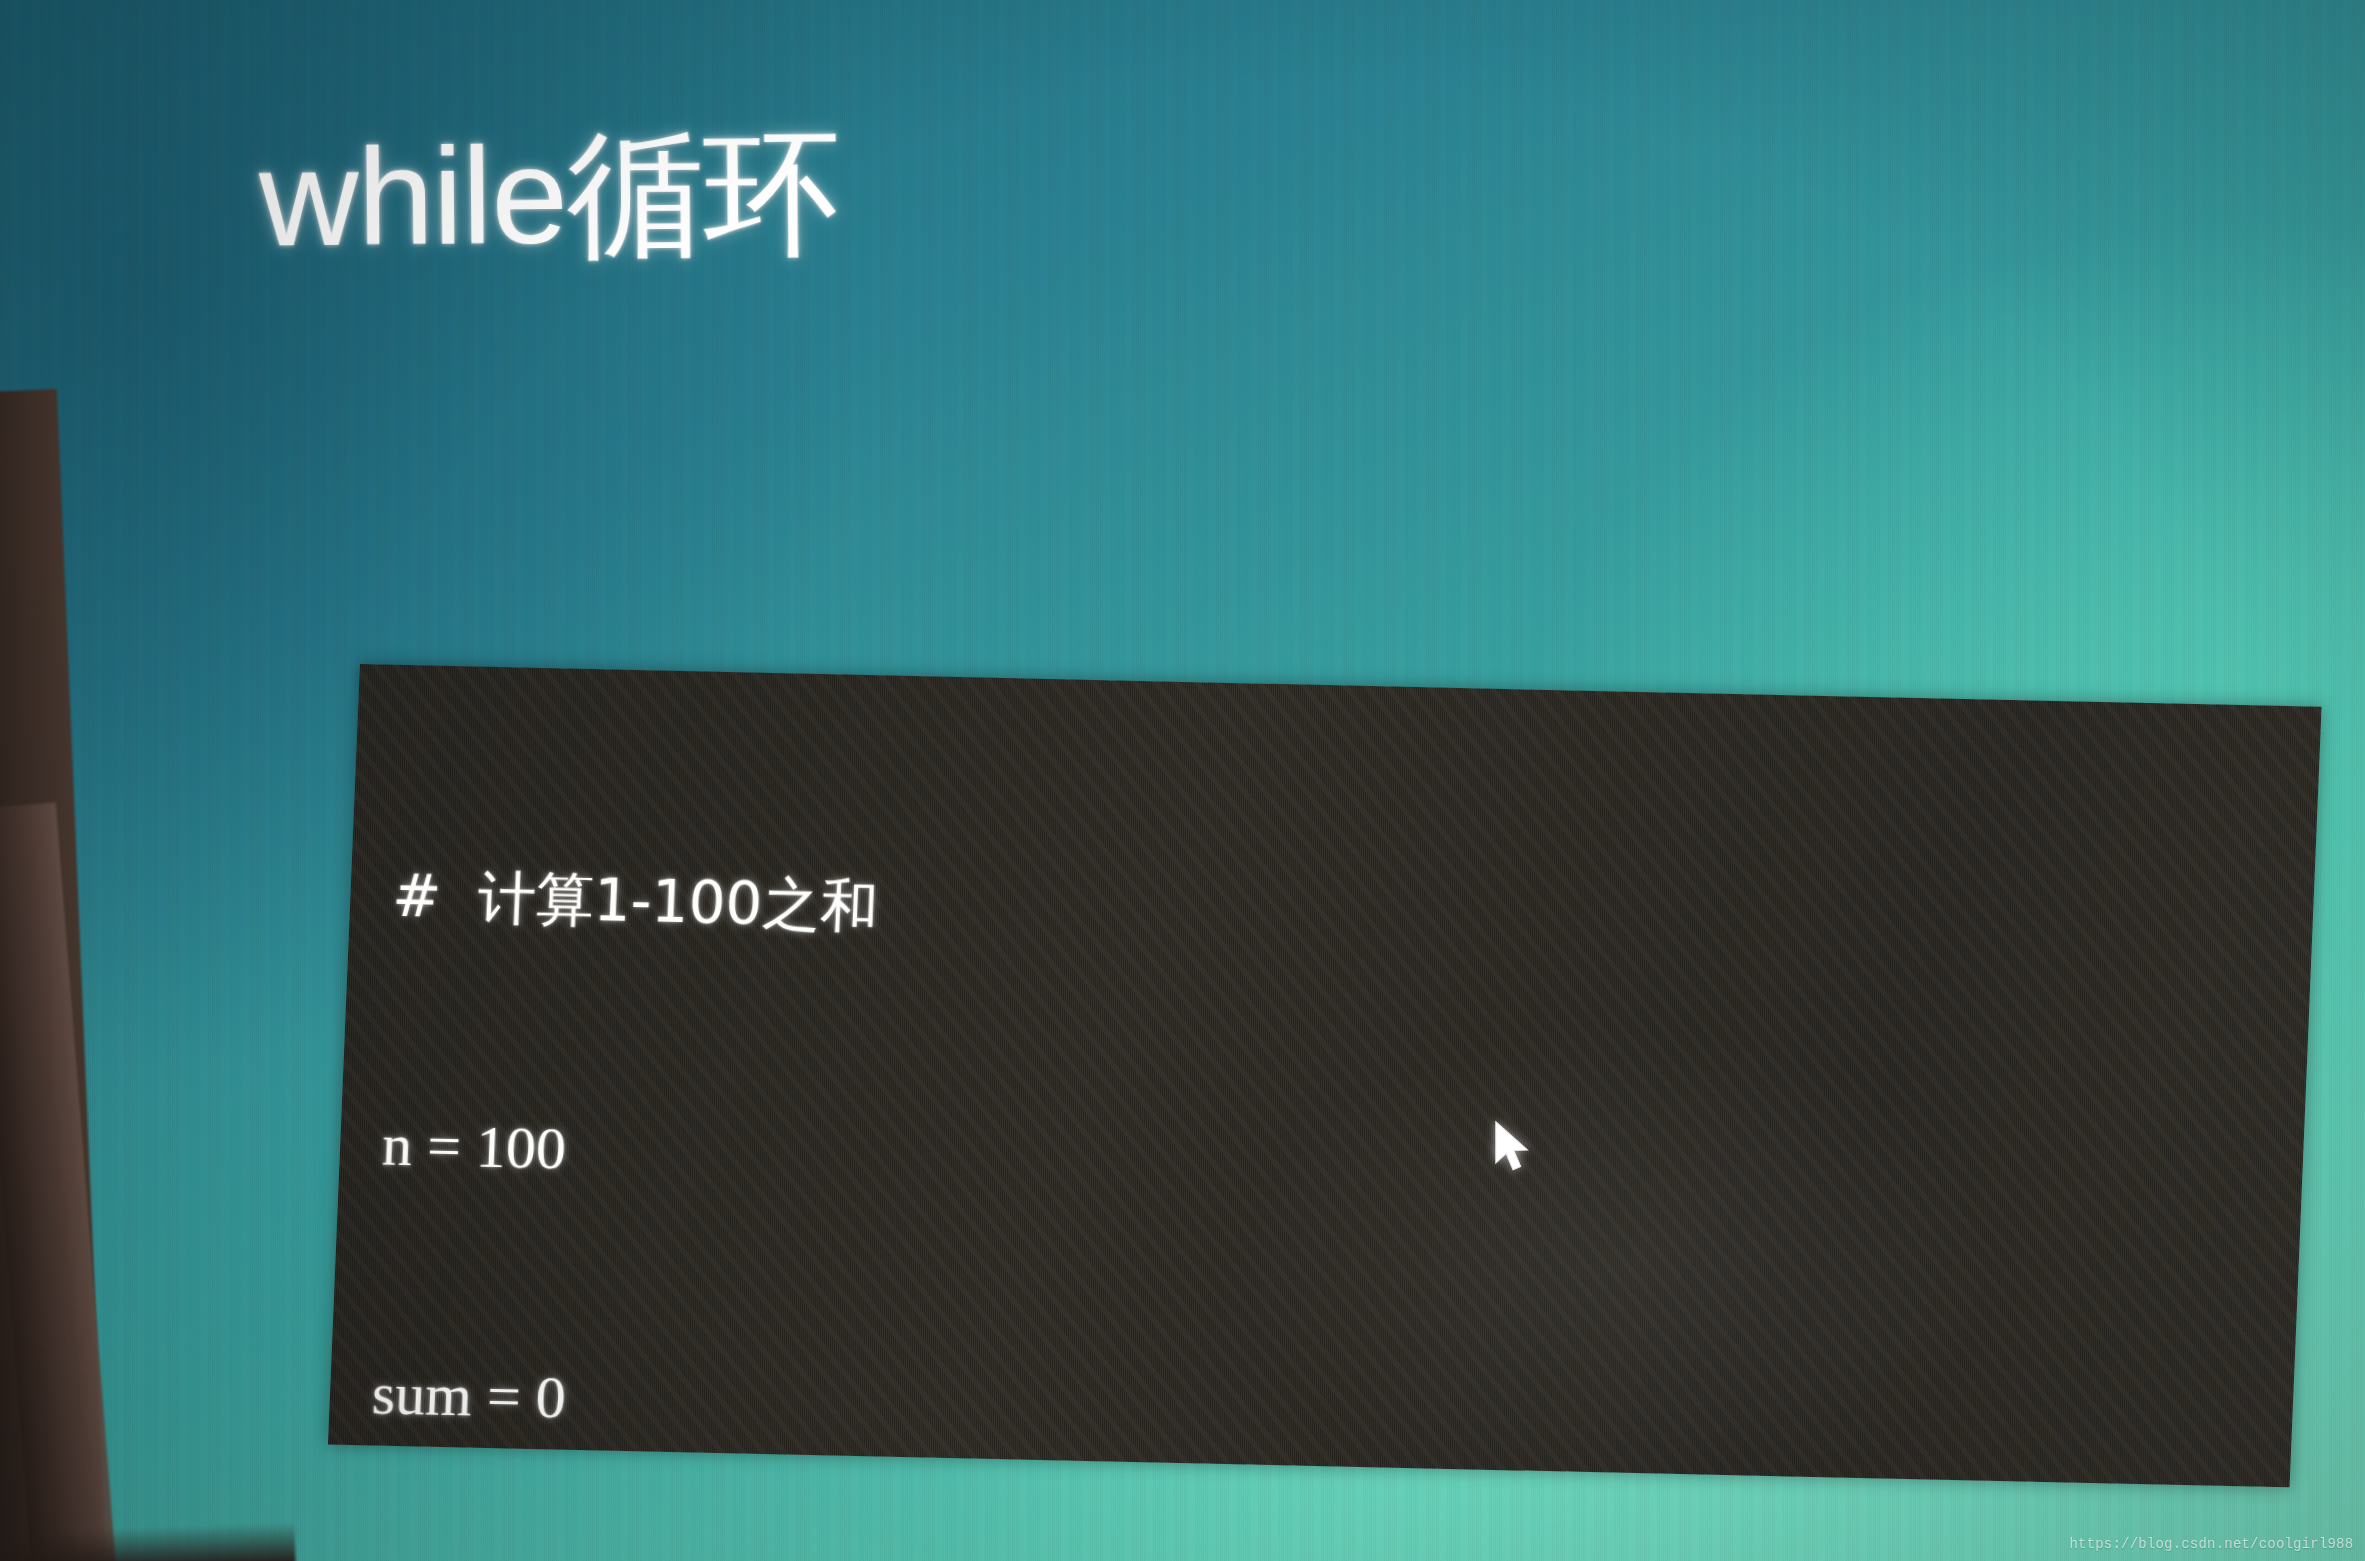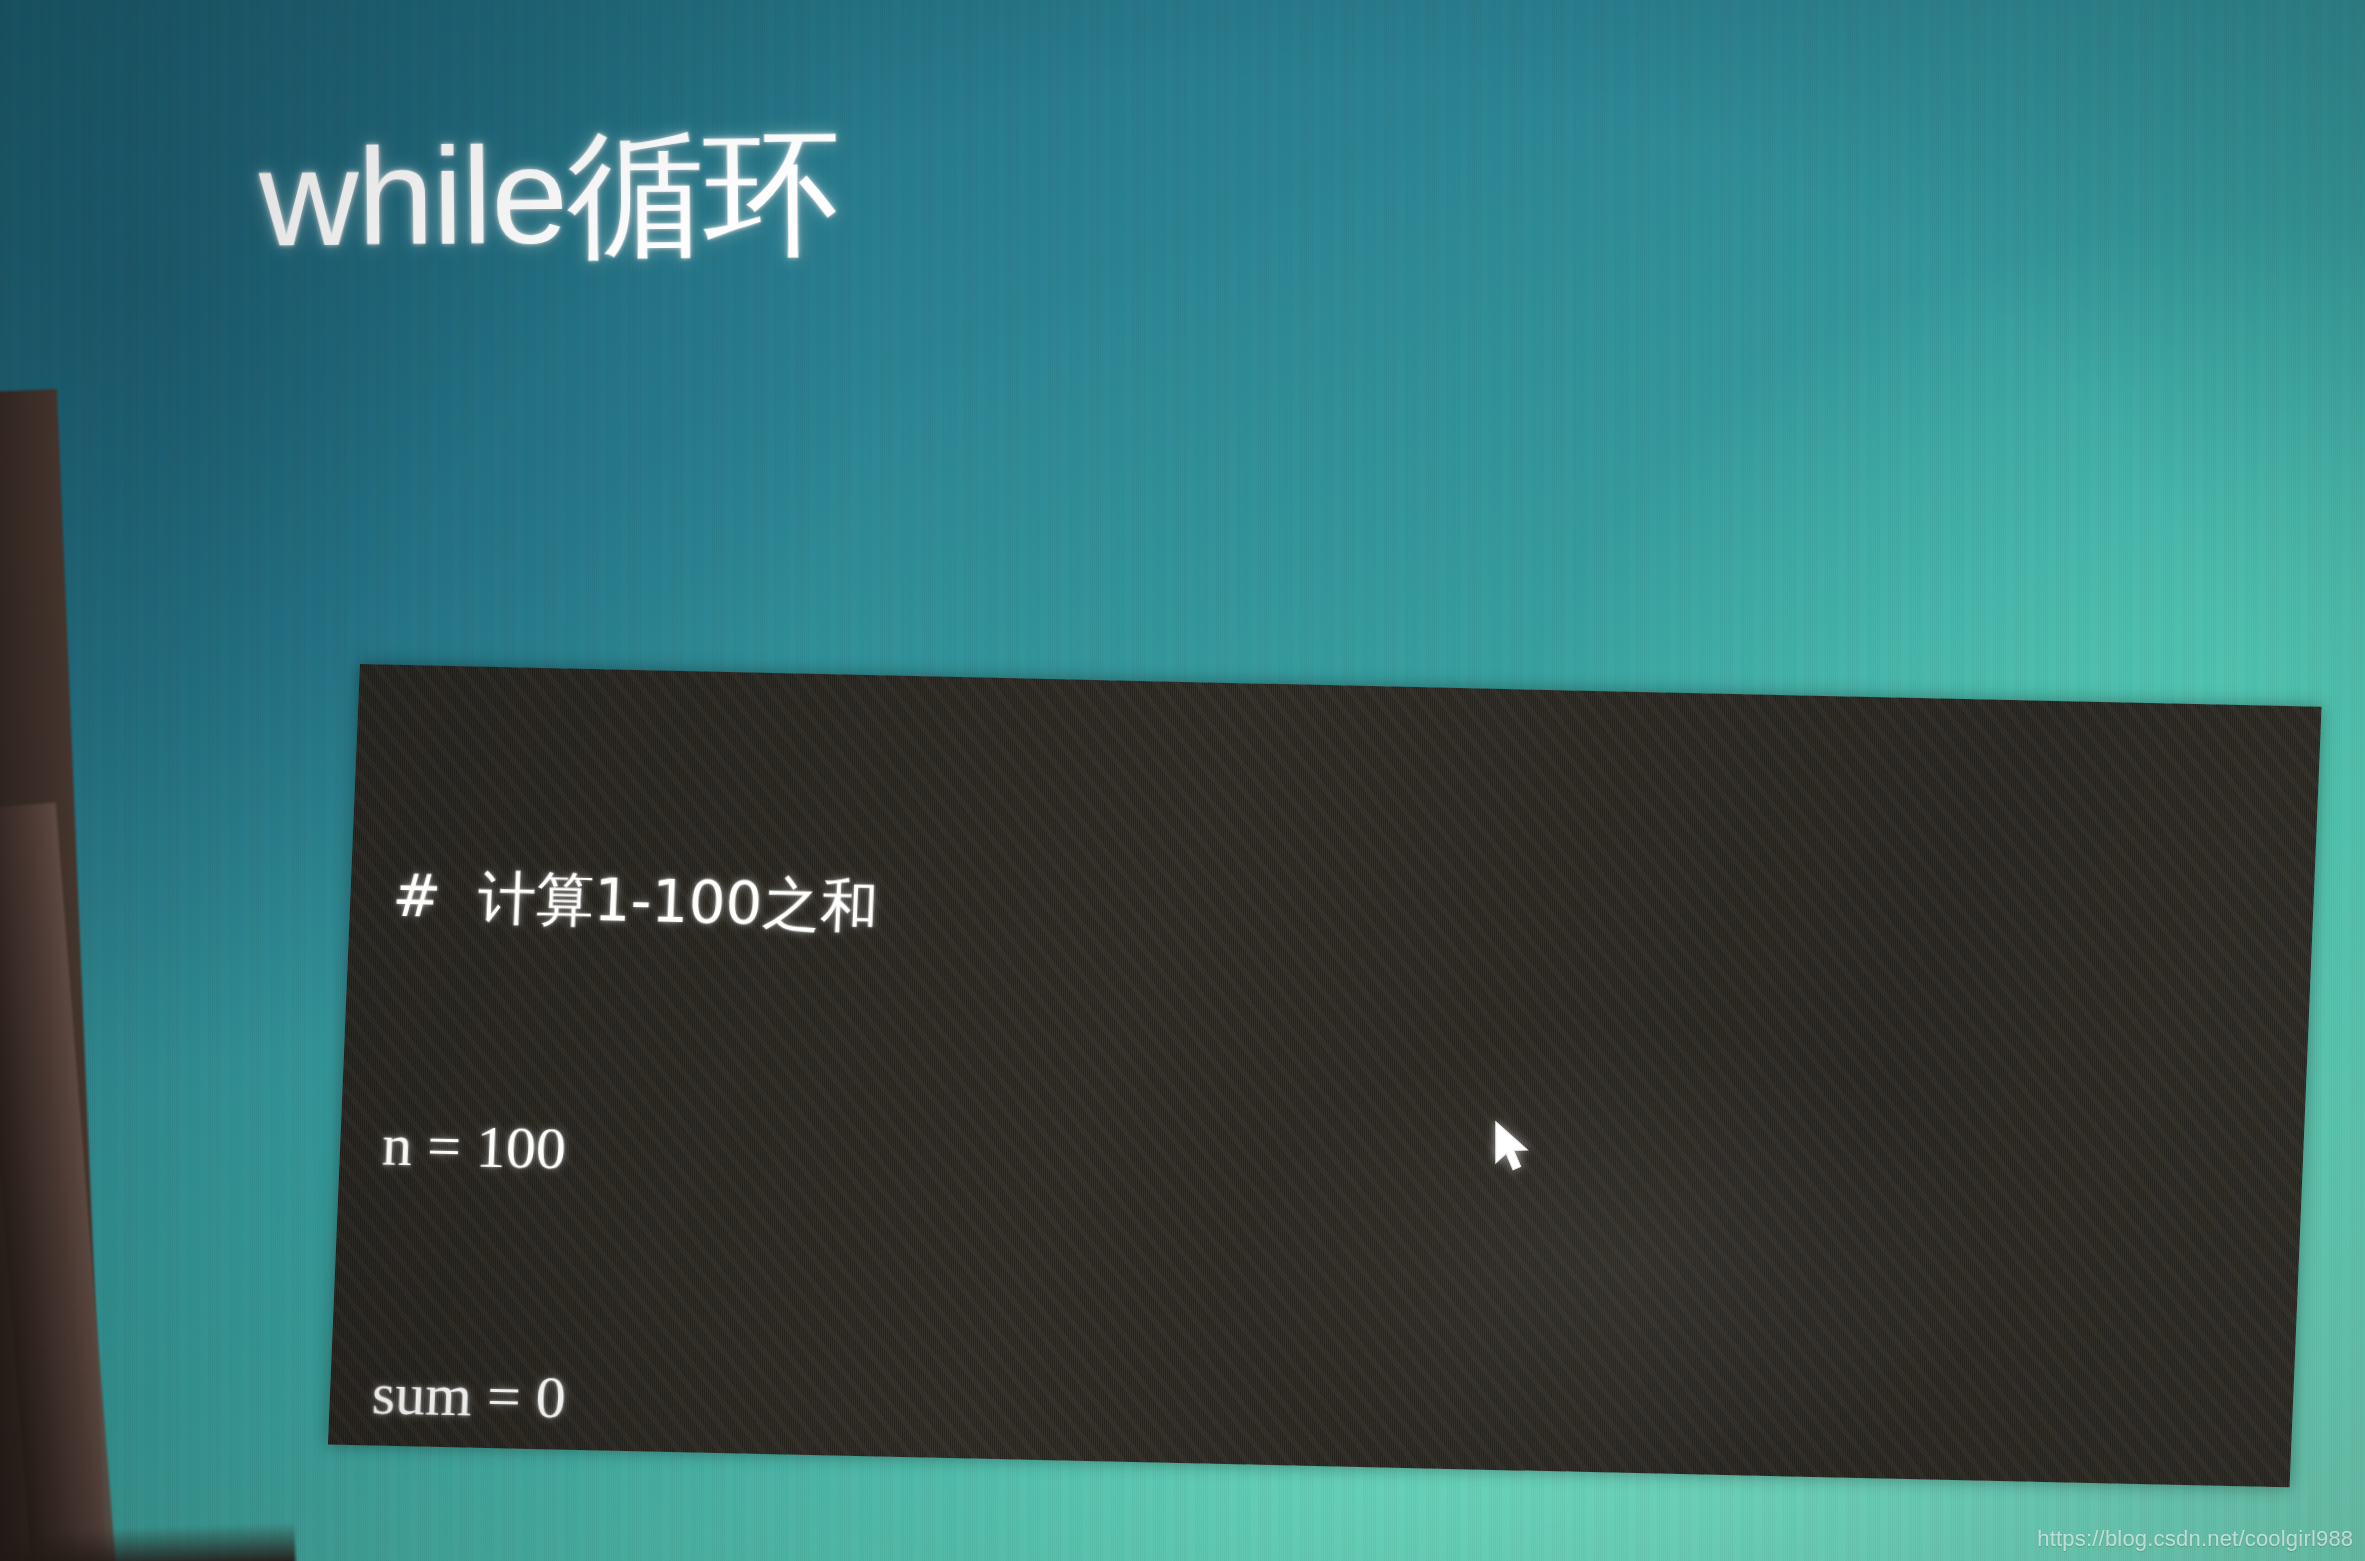--- a/index.html
+++ b/index.html
@@ -150,24 +150,24 @@
     height: 55px;
     filter: drop-shadow(0 0 4.9px rgba(255,255,255,0.55)) blur(0.4px);
     pointer-events: none;
   }
 
   
   .watermark {
     position: absolute;
     right: 12.7px;
     bottom: 9.8px;
-    font-size: 22px;
+    font-size: 14px;
     color: rgba(255,255,255,0.62);
     letter-spacing: 0.2px;
-    font-family: Liberation Sans, sans-serif;
+    font-family: Liberation Mono, monospace;
     text-shadow: 0 0.7px 1.4px rgba(0,0,0,0.18);
   }
 
   
   .glare {
     position: absolute;
     left: 1231px;
     top: 1020px;
     width: 774px;
     height: 492px;

